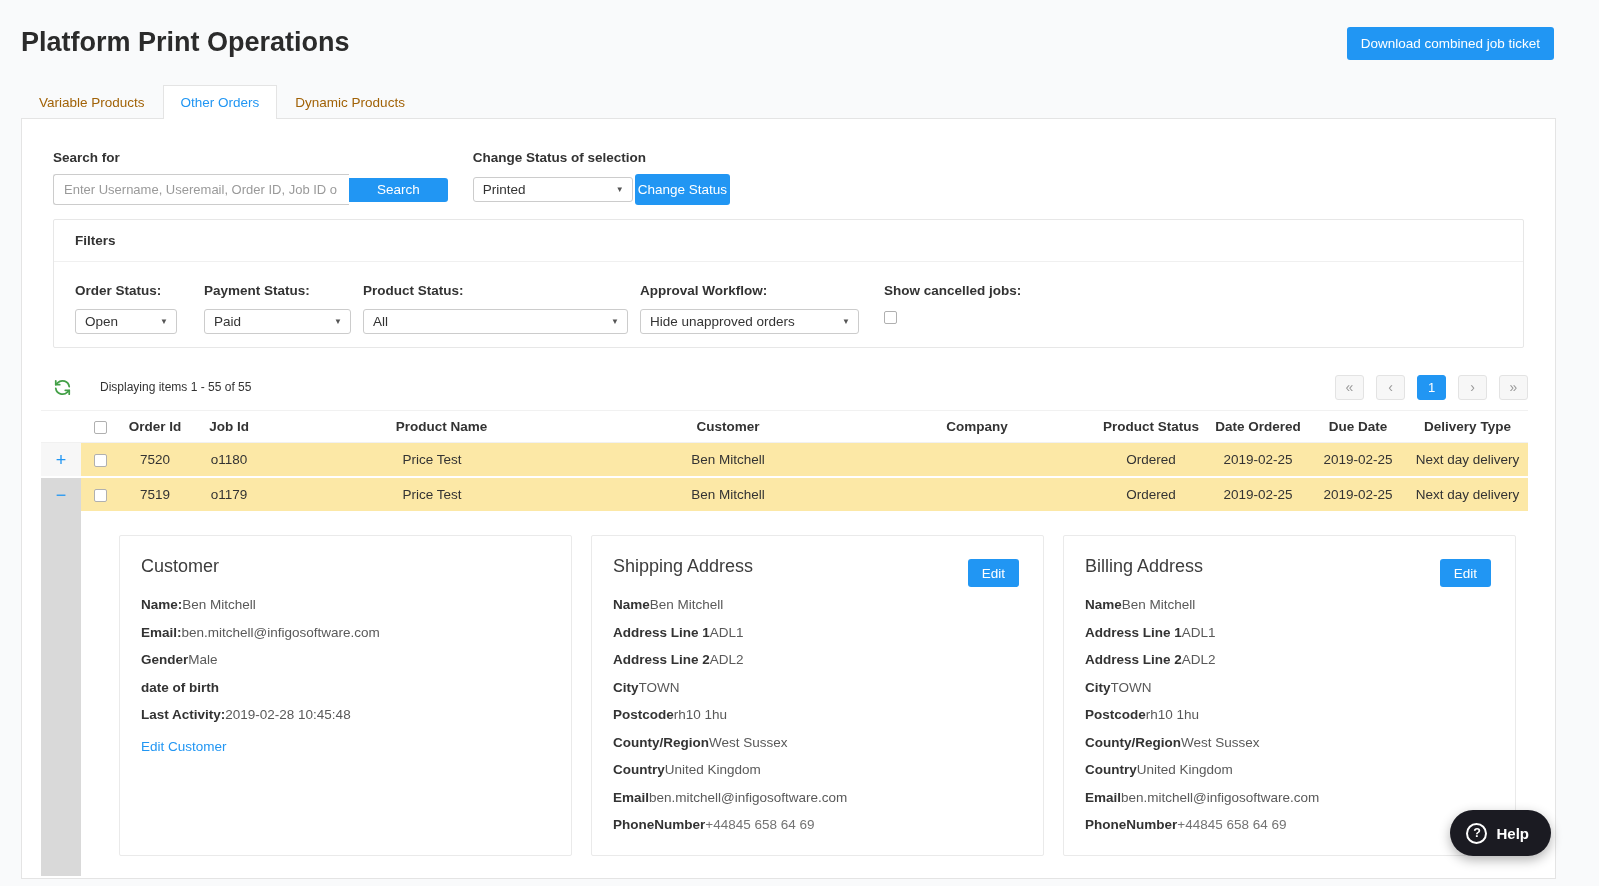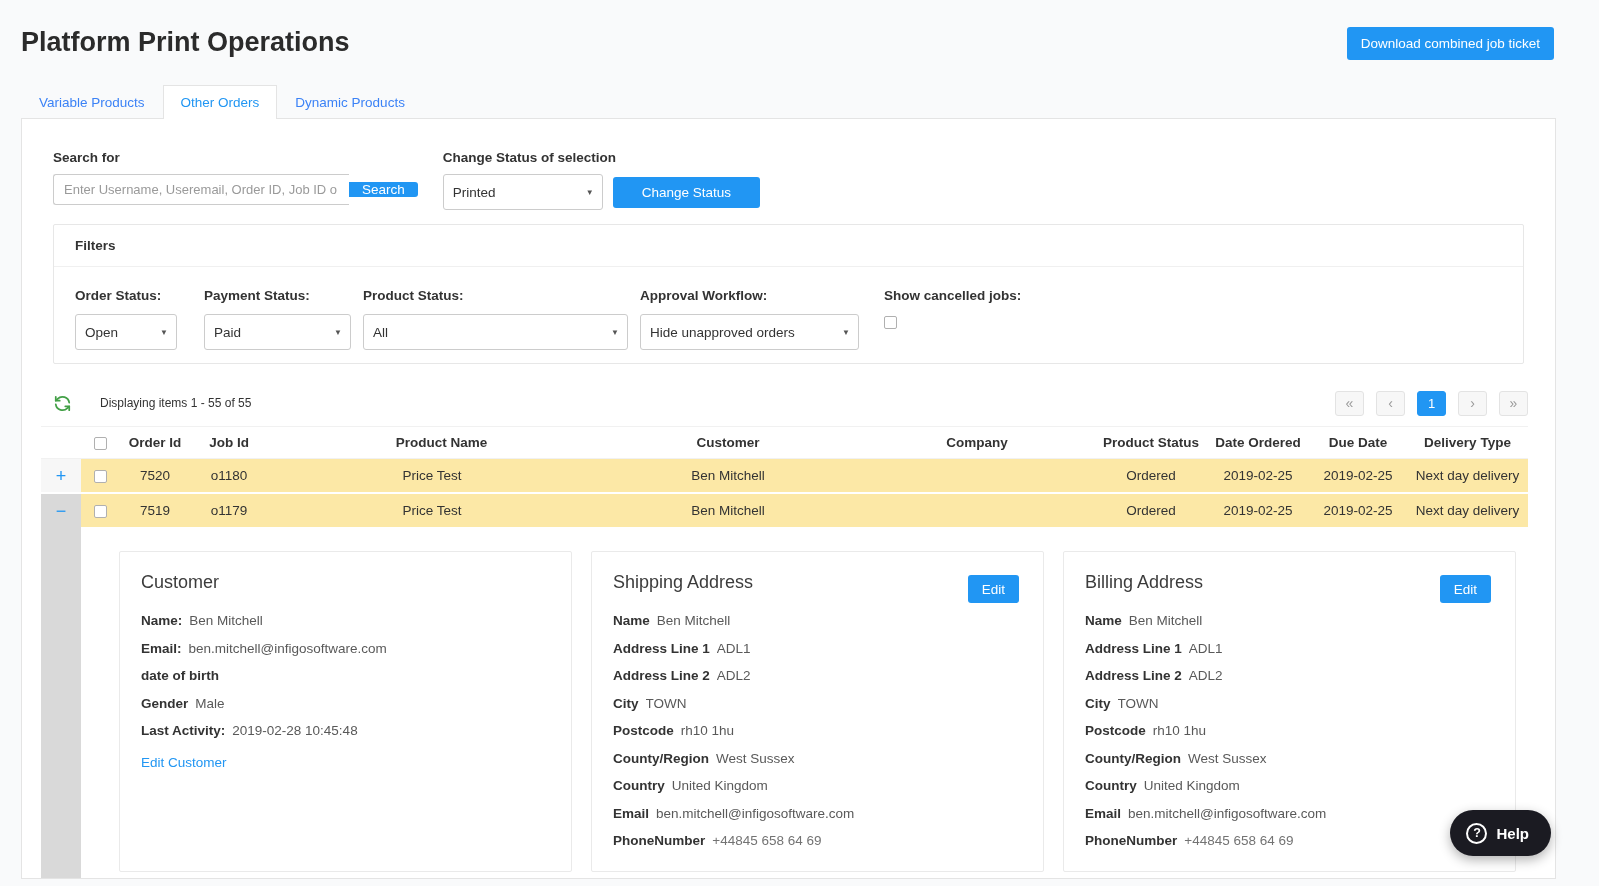--- a/index.html
+++ b/index.html
@@ -14,38 +14,38 @@
   }
 
   
   .topbar { display:flex; justify-content:space-between; align-items:flex-start; padding:27px 45px 0 21px; }
   .page-title { font-size:27px; font-weight:700; color:#2b2b2b; }
   .btn { display:inline-flex; align-items:center; justify-content:center; background:#2196f3; color:#fff; border:none; border-radius:3px; font-family:inherit; font-size:13.5px; cursor:pointer; white-space:nowrap; }
   .btn-download { height:33px; padding:0 14px; }
 
   
   .tabs { display:flex; margin:25px 0 0 21px; position:relative; z-index:2; }
-  .tab { padding:9px 17px; font-size:13.5px; color:#3b82f6; cursor:pointer; border:1px solid transparent; border-bottom:none; margin-bottom:-1px; background:transparent; }
+  .tab { padding:9px 17px; font-size:13.5px; color:#a16207; cursor:pointer; border:1px solid transparent; border-bottom:none; margin-bottom:-1px; background:transparent; }
   .tab.active { background:#fff; border-color:#e4e4e4; color:#2196f3; }
 
   
   .panel { margin:0 43px 0 21px; background:#fff; border:1px solid #e4e4e4; height:761px; overflow:hidden; padding-top:31px; position:relative; z-index:1; }
 
   
   .controls { display:flex; padding-left:31px;gap:12px; }
   .group-search { margin-right:13px; }
   .control-label { font-weight:700; margin-bottom:9px; font-size:13.5px; color:#333; }
   .joined { display:flex; align-items:center; }
   .text-input { width:296px; height:31px; border:1px solid #ccc; border-right:none; border-radius:3px 0 0 3px; padding:0 10px; font-size:13px; font-family:inherit; color:#333; outline:none; background:#fff; }
   .text-input::placeholder { color:#9a9a9a; }
-  .btn-search { height:15px; padding:0 13px; border-radius:0 3px 3px 0; }
-  .select { height:36px; background:#fff; border:1px solid #ccc; border-radius:3px; display:flex; align-items:center; justify-content:space-between; padding:0 8px 0 9px; font-size:13.5px; color:#333; cursor:pointer; }
+  .btn-search { height:24px; padding:0 28px; border-radius:0 3px 3px 0; }
+  .select { height:25px; background:#fff; border:1px solid #ccc; border-radius:3px; display:flex; align-items:center; justify-content:space-between; padding:0 8px 0 9px; font-size:13.5px; color:#333; cursor:pointer; }
   .select .caret { font-size:8px; color:#555; margin-left:8px; flex:none; }
   .select-status { width:160px; margin-right:2px; }
-  .btn-change-status { height:31px; padding:0 29px;margin-left:8px; }
+  .btn-change-status { height:31px; padding:0 3px; }
 
   
   .filters-box { margin:14px 31px 0; border:1px solid #e7e7e7; border-radius:2px; background:#fff; }
   .filters-title { padding:13px 21px; font-weight:700; font-size:13.5px; border-bottom:1px solid #f0f0f0; }
   .filters-row { display:flex; align-items:flex-start; padding:21px 21px 13px; }
   .filter-group { margin-right:12px; }
   .filter-label { font-weight:700; font-size:13.5px; margin-bottom:11px; white-space:nowrap; }
   .w-order { width:102px; } .w-payment { width:147px;margin-left:15px; } .w-product { width:265px; } .w-approval { width:219px; }
   .filter-group .select { width:100%; }
   .cancelled-group { margin-left:13px; }
@@ -67,21 +67,21 @@
   .orders-table td.exp-cell { background:#f7f7f7; }
   .orders-table tr.expanded td.exp-cell { background:#d9d9d9; border-bottom-color:#d9d9d9; }
   .expander { color:#2196f3; font-size:18px; line-height:1; cursor:pointer; }
 
   
   .detail { display:flex; margin:0 27px 0 19px; height:363px; }
   .detail-strip { width:40px; background:#d9d9d9; flex:none; }
   .detail-content { flex:1; display:flex; gap:19px; padding:22px 12px 0 38px; background:#fff; align-items:flex-start; }
   .card { flex:1; min-width:0; border:1px solid #eaeaea; border-radius:2px; background:#fff; height:321px; padding:20px 21px; position:relative; }
   .card-title { font-size:18px; font-weight:400; color:#3c3c3c; margin-bottom:19px; }
-  .field { display:flex; gap:7px; margin-bottom:9px; font-size:13.5px; line-height:18.5px; }
+  .field { display:flex; margin-bottom:9px; font-size:13.5px; line-height:18.5px; }
   .field-label { font-weight:700; color:#333; white-space:nowrap; }
   .field-value { color:#595959; white-space:nowrap; overflow:hidden; text-overflow:ellipsis; }
   .field-value.link { color:#737373; cursor:pointer; }
   .edit-link { color:#2196f3; font-size:13.5px; display:inline-block; margin-top:5px; cursor:pointer; }
   .btn-edit { position:absolute; top:23px; right:24px; height:28px; padding:0 14px; }
 
   
   .help-pill { position:fixed; right:48px; bottom:30px; height:46px; background:#1b1b22; color:#fff; border-radius:25px; display:flex; align-items:center; gap:9px; padding:0 22px 0 16px; font-size:15px; font-weight:700; box-shadow:0 4px 12px rgba(0,0,0,0.3); cursor:pointer; z-index:20; }
   .help-icon { width:21px; height:21px; border:2px solid #fff; border-radius:50%; display:flex; align-items:center; justify-content:center; font-size:12.5px; font-weight:700; flex:none; }
 </style>
@@ -245,26 +245,26 @@
         <div class="card-title">Customer</div>
         <div class="field">
           <span class="field-label">Name:</span>
           <span class="field-value">Ben Mitchell</span>
         </div>
         <div class="field">
           <span class="field-label">Email:</span>
           <span class="field-value">ben.mitchell@infigosoftware.com</span>
         </div>
         <div class="field">
+          <span class="field-label">Gender</span>
+          <span class="field-value">Male</span>
+        </div>
+        <div class="field">
           <span class="field-label">date of birth</span>
           <span class="field-value"></span>
-        </div>
-        <div class="field">
-          <span class="field-label">Gender</span>
-          <span class="field-value">Male</span>
         </div>
         <div class="field">
           <span class="field-label">Last Activity:</span>
           <span class="field-value">2019-02-28 10:45:48</span>
         </div>
         <span class="edit-link">Edit Customer</span>
       </div>
 
       <div class="card">
         <div class="card-title">Shipping Address</div>

